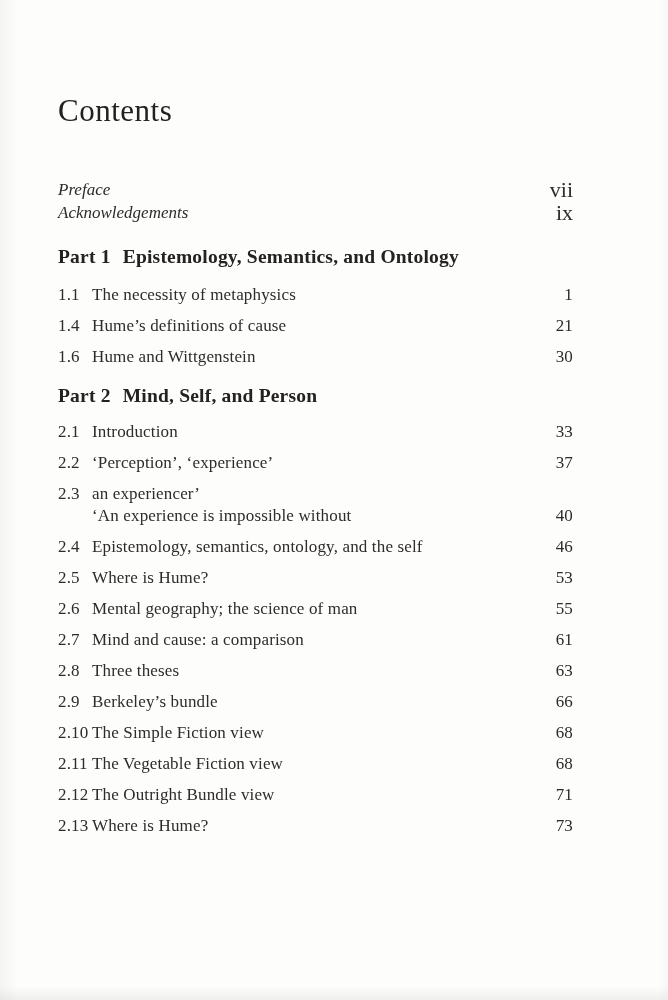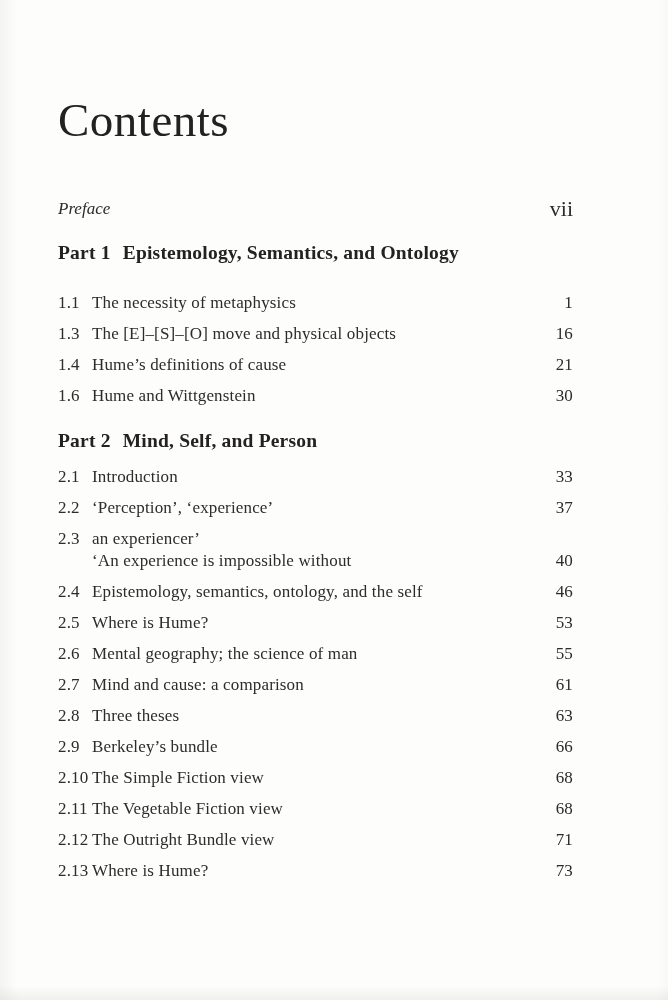--- a/index.html
+++ b/index.html
@@ -18,21 +18,21 @@
       linear-gradient(0deg, rgba(120,120,115,0.10), rgba(120,120,115,0) 14px),
       linear-gradient(270deg, rgba(120,120,115,0.04), rgba(120,120,115,0) 10px),
       #fdfdfc;
     padding: 92px 95px 0 58px;
     font-family: "Liberation Serif", "DejaVu Serif", serif;
     color: #2e2c2a;
     overflow: hidden;
   }
   .title {
     margin: 0;
-    font-size: 47px;
+    font-size: 31px;
     font-weight: 400;
     line-height: 1.2;
     letter-spacing: 0.5px;
     color: #232220;
   }
   .front-matter {
     margin-top: 49px;
   }
   .fm-row {
     display: flex;
@@ -54,24 +54,24 @@
     font-size: 19.5px;
     font-weight: 700;
     line-height: 24px;
     letter-spacing: 0.2px;
     color: #242220;
   }
   .part-heading .part-title {
     margin-left: 0.62em;
   }
   .part-2 .part-heading {
-    margin-top: 23px;
+    margin-top: 17px;
   }
   .entries {
-    margin-top: 27px;
+    margin-top: 15px;
   }
   .part-2 .entries {
     margin-top: 13px;
   }
   .toc-row {
     display: flex;
     align-items: flex-end;
     margin-bottom: 10px;
     font-size: 17px;
     line-height: 21px;
@@ -101,41 +101,38 @@
 <body>
 
 <div class="page">
   <h1 class="title">Contents</h1>
 
   <div class="front-matter">
       <div class="fm-row">
         <span class="fm-label">Preface</span>
         <span class="fm-page">vii</span>
       </div>
+      <div class="fm-row">
+        <span class="fm-label">Acknowledgements</span>
+        <span class="fm-page">ix</span>
+      </div>
     </div>
 
   <div class="parts">
       <div class="part part-1">
         <h2 class="part-heading"><span class="part-label">Part 1</span><span class="part-title">Epistemology, Semantics, and Ontology</span></h2>
         <div class="entries">
           <div class="toc-row">
             <span class="num">1.1</span>
             <span class="entry-title">
               <span class="line">The necessity of metaphysics</span>
             </span>
             <span class="pg">1</span>
           </div>
           <div class="toc-row">
-            <span class="num">1.3</span>
-            <span class="entry-title">
-              <span class="line">The [E]–[S]–[O] move and physical objects</span>
-            </span>
-            <span class="pg">16</span>
-          </div>
-          <div class="toc-row">
             <span class="num">1.4</span>
             <span class="entry-title">
               <span class="line">Hume’s definitions of cause</span>
             </span>
             <span class="pg">21</span>
           </div>
           <div class="toc-row">
             <span class="num">1.6</span>
             <span class="entry-title">
               <span class="line">Hume and Wittgenstein</span>

